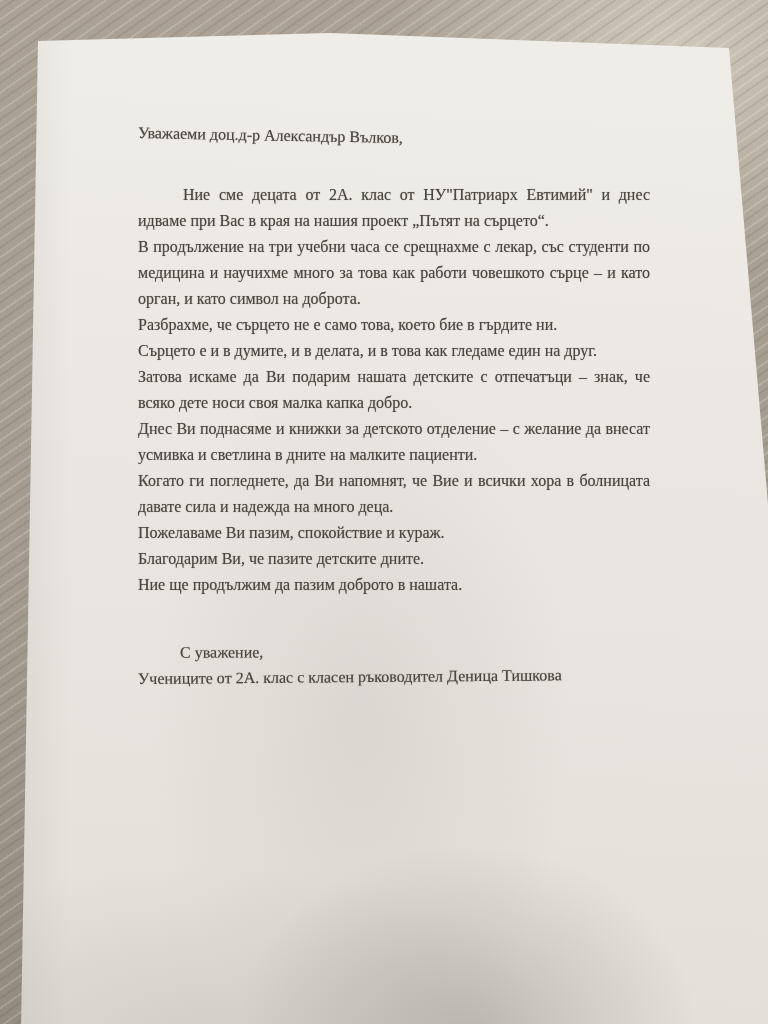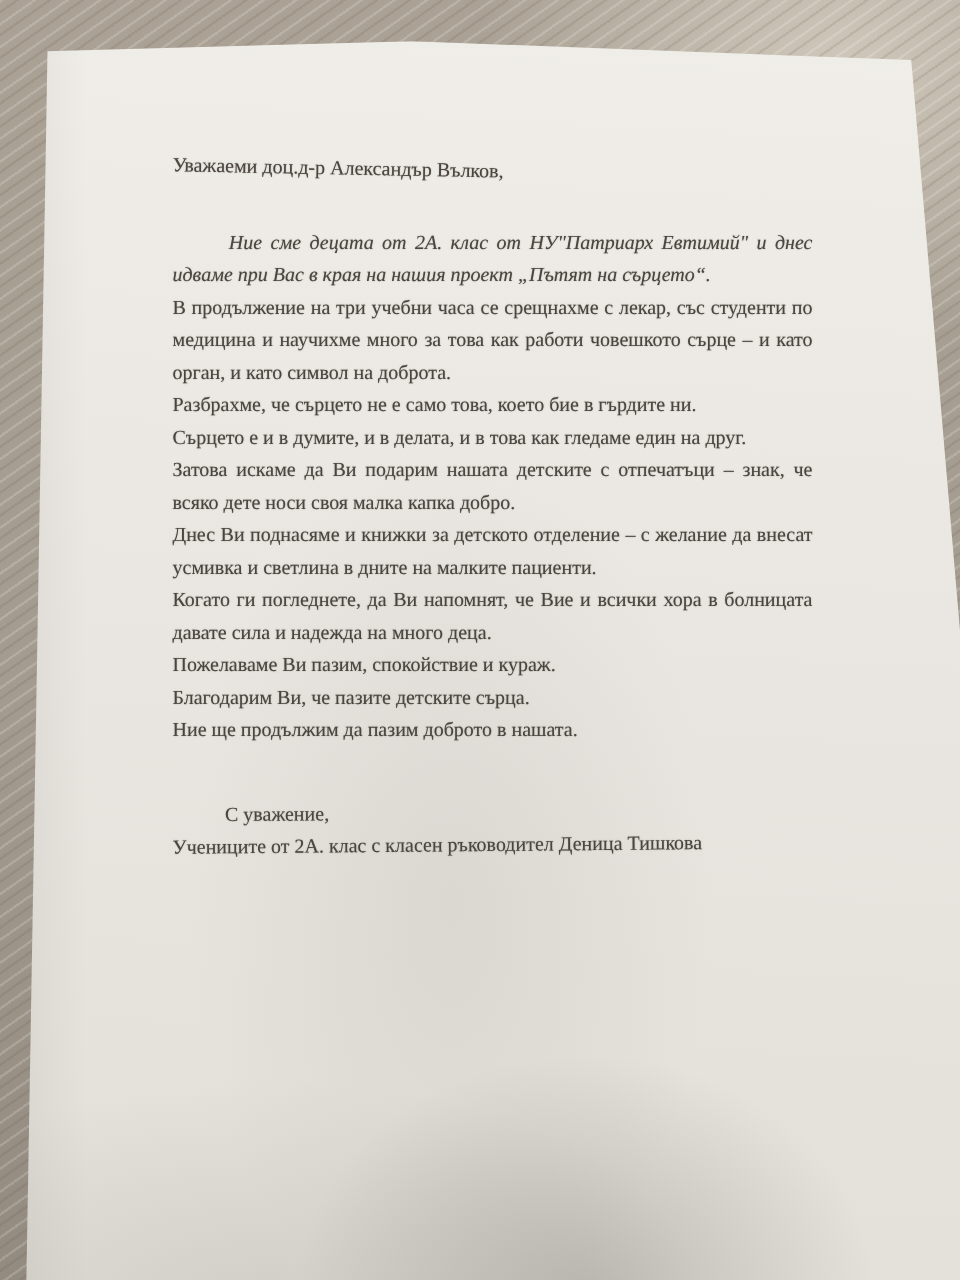--- a/index.html
+++ b/index.html
@@ -51,21 +51,21 @@
     text-align: justify;
     text-shadow: 0 0 1px rgba(80,75,68,0.55);
   }
   .letter p { margin: 0; }
   .salutation {
     margin: 0 0 36px 0 !important;
     transform: rotate(1.1deg);
     transform-origin: left center;
     text-align: left;
   }
-  .indent { text-indent: 45px; font-style: italic; }
+  .indent { text-indent: 45px; }
   .closing {
     margin-top: 42px !important;
     text-indent: 42px;
     text-align: left;
     transform: rotate(-0.3deg);
     transform-origin: left center;
   }
   .signature {
     text-align: left;
     transform: rotate(-0.5deg);
@@ -81,18 +81,18 @@
   <div class="letter">
     <p class="salutation">Уважаеми доц.д-р Александър Вълков,</p>
     <p class="indent">Ние сме децата от 2А. клас от НУ"Патриарх Евтимий" и днес идваме при Вас в края на нашия проект „Пътят на сърцето“.</p>
     <p>В продължение на три учебни часа се срещнахме с лекар, със студенти по медицина и научихме много за това как работи човешкото сърце – и като орган, и като символ на доброта.</p>
     <p>Разбрахме, че сърцето не е само това, което бие в гърдите ни.</p>
     <p>Сърцето е и в думите, и в делата, и в това как гледаме един на друг.</p>
     <p>Затова искаме да Ви подарим нашата детските с отпечатъци – знак, че всяко дете носи своя малка капка добро.</p>
     <p>Днес Ви поднасяме и книжки за детското отделение – с желание да внесат усмивка и светлина в дните на малките пациенти.</p>
     <p>Когато ги погледнете, да Ви напомнят, че Вие и всички хора в болницата давате сила и надежда на много деца.</p>
     <p>Пожелаваме Ви пазим, спокойствие и кураж.</p>
-    <p>Благодарим Ви, че пазите детските сърца.</p>
+    <p>Благодарим Ви, че пазите детските дните.</p>
     <p>Ние ще продължим да пазим доброто в нашата.</p>
     <p class="closing">С уважение,</p>
     <p class="signature">Учениците от 2А. клас с класен ръководител Деница Тишкова</p>
   </div>
 </div>
 
 </body></html>

